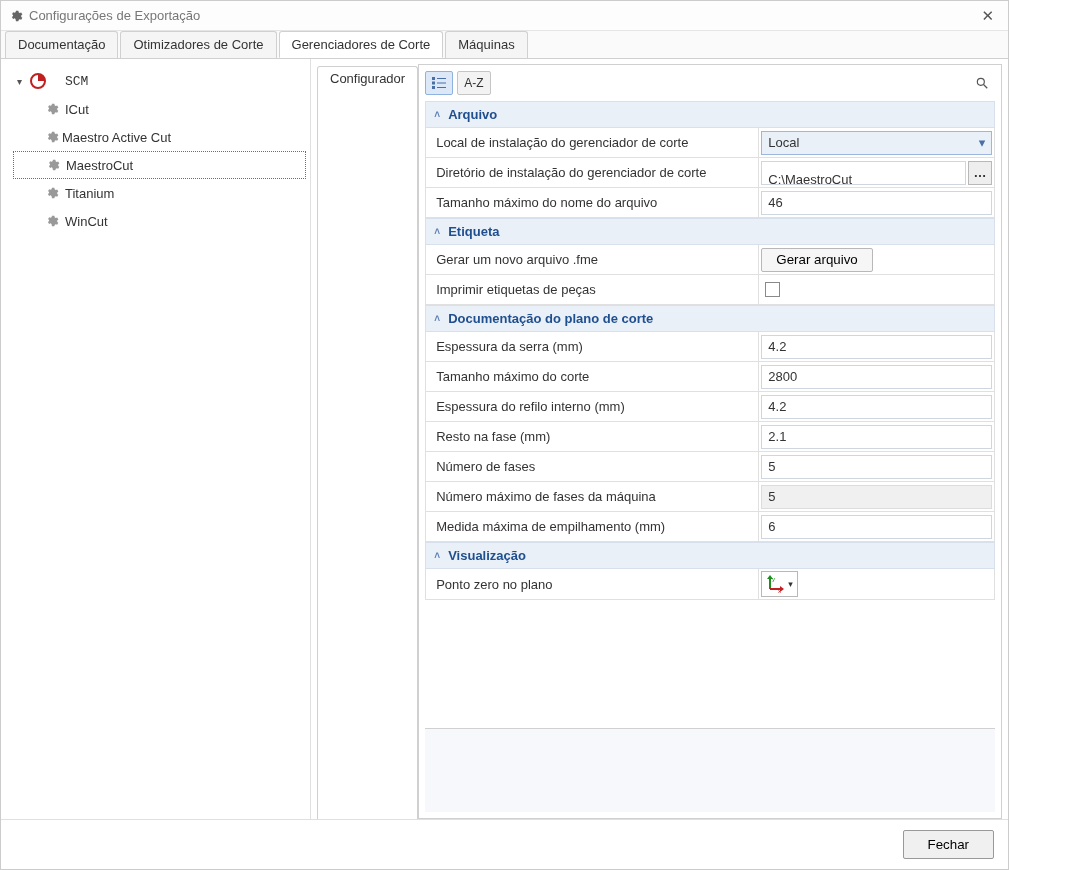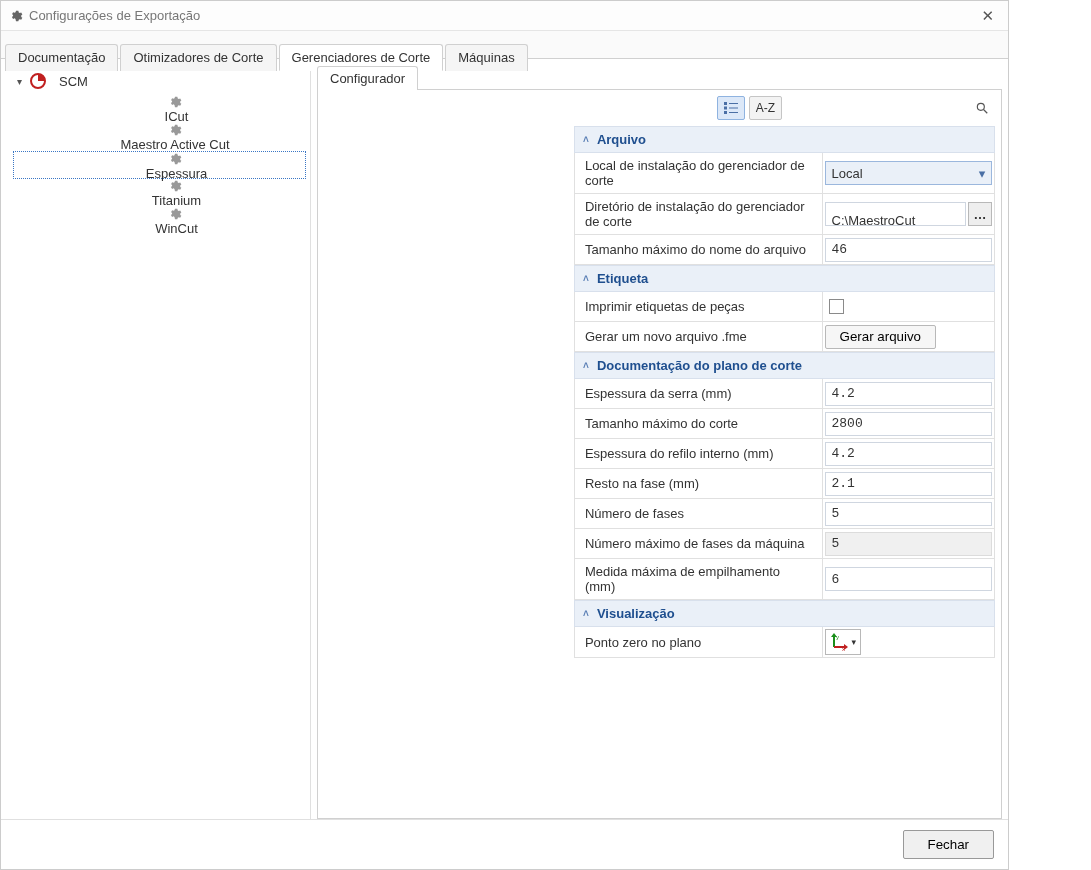--- a/index.html
+++ b/index.html
@@ -3,45 +3,45 @@
 <meta charset="utf-8">
 <style>
   * { box-sizing: border-box; font-family: "Segoe UI", Tahoma, sans-serif; }
   body { margin:0; background:#fff; font-size:13px; color:#333; }
   .window { width:1009px; height:870px; border:1px solid #ccc; display:flex; flex-direction:column; }
   .titlebar { height:30px; display:flex; align-items:center; padding:0 8px; background:#fdfdfd; border-bottom:1px solid #e5e5e5; color:#777; }
   .titlebar .gear { margin-right:6px; }
   .titlebar .title { flex:1; }
   .titlebar .close { font-size:15px; color:#555; cursor:default; padding:0 6px;}
   .tabs-main { display:flex; border-bottom:1px solid #d0d0d0; background:#fafafa; padding-left:4px;}
-  .tab-main { padding:5px 12px; border:1px solid #d0d0d0; border-bottom:none; margin-right:2px; background:#f5f5f5; border-radius:3px 3px 0 0; position:relative; top:13px; cursor:default;}
+  .tab-main { padding:5px 12px; border:1px solid #d0d0d0; border-bottom:none; margin-right:2px; background:#f5f5f5; border-radius:3px 3px 0 0; position:relative; top:0; cursor:default;}
   .tab-main.active { background:#fff; border-bottom:1px solid #fff; }
   .content { flex:1; display:flex; }
   .tree { width:310px; border-right:1px solid #e0e0e0; padding:8px 4px 8px 12px; }
   .tree-row { display:flex; align-items:center; height:28px; padding-left:4px;}
-  .tree-row.level1 { padding-left:30px;flex-direction:column; }
+  .tree-row.level1 { padding-left:30px; }
   .tree-row.selected { background:#fff; border:1px dotted #3a76c4; }
   .tree-caret { width:12px; color:#555; font-size:10px;}
   .tree-icon { width:18px; display:flex; justify-content:center; }
-  .right-panel { flex:1; display:flex; flex-direction:column; padding:6px 6px 0 6px;}
+  .right-panel { flex:1; display:flex; padding:6px 6px 0 6px;}
   .subtab-bar { display:flex; border-bottom:1px solid #d0d0d0;}
   .subtab { padding:4px 12px; border:1px solid #d0d0d0; border-bottom:none; background:#fff; border-radius:3px 3px 0 0; position:relative; top:1px;}
-  .prop-outer { border:1px solid #d0d0d0; flex:1; display:flex; flex-direction:column; margin-top:-1px; background:#fff;align-items:flex-end;}
+  .prop-outer { border:1px solid #d0d0d0; flex:1; display:flex; flex-direction:column; margin-top:-1px; background:#fff;}
   .prop-toolbar { display:flex; align-items:center; padding:6px 6px; gap:4px; }
   .tool-btn { border:1px solid #c5c5c5; background:#f3f3f3; padding:2px 6px; height:24px; min-width:28px; font-size:12px; display:flex; align-items:center; justify-content:center; border-radius:2px;}
   .tool-btn.active { background:#dce8f8; border-color:#8fb3e0;}
   .search-input { flex:1; border:none; background:transparent; height:24px; padding:0 4px; outline:none;}
   .search-icon { width:20px; text-align:center; color:#555;}
   .prop-body { flex:1; padding:0 6px 6px 6px; overflow:auto;}
   .group-header { background:#eaf0f8; border:1px solid #d8e0ec; padding:5px 8px; color:#1f4f8f; font-weight:600; display:flex; align-items:center;}
   .group-header .caret { width:14px; color:#5a7fb5; font-size:10px;}
   .prop-row { display:flex; align-items:stretch; border:1px solid #e0e0e0; border-top:none; min-height:30px;}
   .prop-label { flex:1.15; padding:5px 10px; display:flex; align-items:center;}
   .prop-value { flex:0.85; border-left:1px solid #e0e0e0; display:flex; align-items:center; padding:2px;}
-  .val-box { flex:1; border:1px solid #cfd6e0; background:#fff; padding:3px 6px; height:24px; display:flex; align-items:center;font-family:Liberation Mono, monospace;}
+  .val-box { flex:1; border:1px solid #cfd6e0; background:#fff; padding:3px 6px; height:24px; display:flex; align-items:center;}
   .val-box.readonly { background:#f0f0f0; border-color:#dcdcdc;}
   .combo { flex:1; display:flex; border:1px solid #9bb7dd; background:#eaf0f8; height:24px; align-items:center;}
   .combo .combo-text { flex:1; padding:0 6px;}
   .combo .combo-arrow { width:18px; text-align:center; color:#4a6fa5;}
   .path-wrap { flex:1; display:flex;}
   .path-input { flex:1; border:1px solid #cfd6e0; padding:10px 6px; height:24px;}
   .path-btn { width:24px; border:1px solid #b8b8b8; background:#eee; margin-left:2px; display:flex; align-items:center; justify-content:center; font-weight:bold;}
   .gen-btn { border:1px solid #b8b8b8; background:#f6f6f6; padding:3px 14px; height:24px; border-radius:2px;}
   .checkbox { width:15px; height:15px; border:1px solid #8a8a8a; background:#fff; margin-left:4px;}
   .axis-box { border:1px solid #b8b8b8; padding:2px 4px; height:26px; display:flex; align-items:center; gap:2px;}
@@ -76,21 +76,21 @@
 
     <div class="tree">
       <div class="tree-row">
         <span class="tree-caret">▾</span>
         <span class="tree-icon">
           <svg width="16" height="16" viewBox="0 0 16 16">
               <circle cx="8" cy="8" r="7" fill="#fff" stroke="#c02020" stroke-width="2"></circle>
               <path d="M8 1 A7 7 0 0 1 15 8 L8 8 Z" fill="#c02020"></path>
             </svg>
         </span>
-        <span style="margin-left:12px;">SCM</span>
+        <span style="margin-left:18px;font-family:Liberation Mono, monospace;">SCM</span>
       </div>
       <div class="tree-row level1">
         <span class="tree-icon">
             <svg width="14" height="14" viewBox="0 0 24 24">
               <path fill="#999" d="M12 8a4 4 0 100 8 4 4 0 000-8zm9 4a7 7 0 00-.1-1l2-1.6-2-3.4-2.4 1a7 7 0 00-1.7-1L16 3h-4l-.8 2.5a7 7 0 00-1.7 1l-2.4-1-2 3.4L7 10a7 7 0 000 2l-2 1.6 2 3.4 2.4-1a7 7 0 001.7 1L12 21h4l.8-2.5a7 7 0 001.7-1l2.4 1 2-3.4-2-1.6c.1-.3.1-.7.1-1z"></path>
             </svg>
           </span>
         <span style="margin-left:4px;">ICut</span>
       </div>
       <div class="tree-row level1">
@@ -100,21 +100,21 @@
             </svg>
           </span>
         <span style="margin-left:1px;text-align:center;">Maestro Active Cut</span>
       </div>
       <div class="tree-row level1 selected">
         <span class="tree-icon">
             <svg width="14" height="14" viewBox="0 0 24 24">
               <path fill="#999" d="M12 8a4 4 0 100 8 4 4 0 000-8zm9 4a7 7 0 00-.1-1l2-1.6-2-3.4-2.4 1a7 7 0 00-1.7-1L16 3h-4l-.8 2.5a7 7 0 00-1.7 1l-2.4-1-2 3.4L7 10a7 7 0 000 2l-2 1.6 2 3.4 2.4-1a7 7 0 001.7 1L12 21h4l.8-2.5a7 7 0 001.7-1l2.4 1 2-3.4-2-1.6c.1-.3.1-.7.1-1z"></path>
             </svg>
           </span>
-        <span style="margin-left:4px;">Espessura</span>
+        <span style="margin-left:4px;">MaestroCut</span>
       </div>
       <div class="tree-row level1">
         <span class="tree-icon">
             <svg width="14" height="14" viewBox="0 0 24 24">
               <path fill="#999" d="M12 8a4 4 0 100 8 4 4 0 000-8zm9 4a7 7 0 00-.1-1l2-1.6-2-3.4-2.4 1a7 7 0 00-1.7-1L16 3h-4l-.8 2.5a7 7 0 00-1.7 1l-2.4-1-2 3.4L7 10a7 7 0 000 2l-2 1.6 2 3.4 2.4-1a7 7 0 001.7 1L12 21h4l.8-2.5a7 7 0 001.7-1l2.4 1 2-3.4-2-1.6c.1-.3.1-.7.1-1z"></path>
             </svg>
           </span>
         <span style="margin-left:4px;">Titanium</span>
       </div>
       <div class="tree-row level1">
@@ -183,29 +183,29 @@
             <div class="prop-value">
                 <div class="val-box">46</div>
               </div>
           </div>
 
           <div class="group-header">
             <span class="caret">˄</span>
             <span>Etiqueta</span>
           </div>
           <div class="prop-row">
+            <div class="prop-label">Gerar um novo arquivo .fme</div>
+            <div class="prop-value">
+                <button class="gen-btn">Gerar arquivo</button>
+              </div>
+          </div>
+          <div class="prop-row">
             <div class="prop-label">Imprimir etiquetas de peças</div>
             <div class="prop-value">
                 <div class="checkbox"></div>
-              </div>
-          </div>
-          <div class="prop-row">
-            <div class="prop-label">Gerar um novo arquivo .fme</div>
-            <div class="prop-value">
-                <button class="gen-btn">Gerar arquivo</button>
               </div>
           </div>
 
           <div class="group-header">
             <span class="caret">˄</span>
             <span>Documentação do plano de corte</span>
           </div>
           <div class="prop-row">
             <div class="prop-label">Espessura da serra (mm)</div>
             <div class="prop-value">

